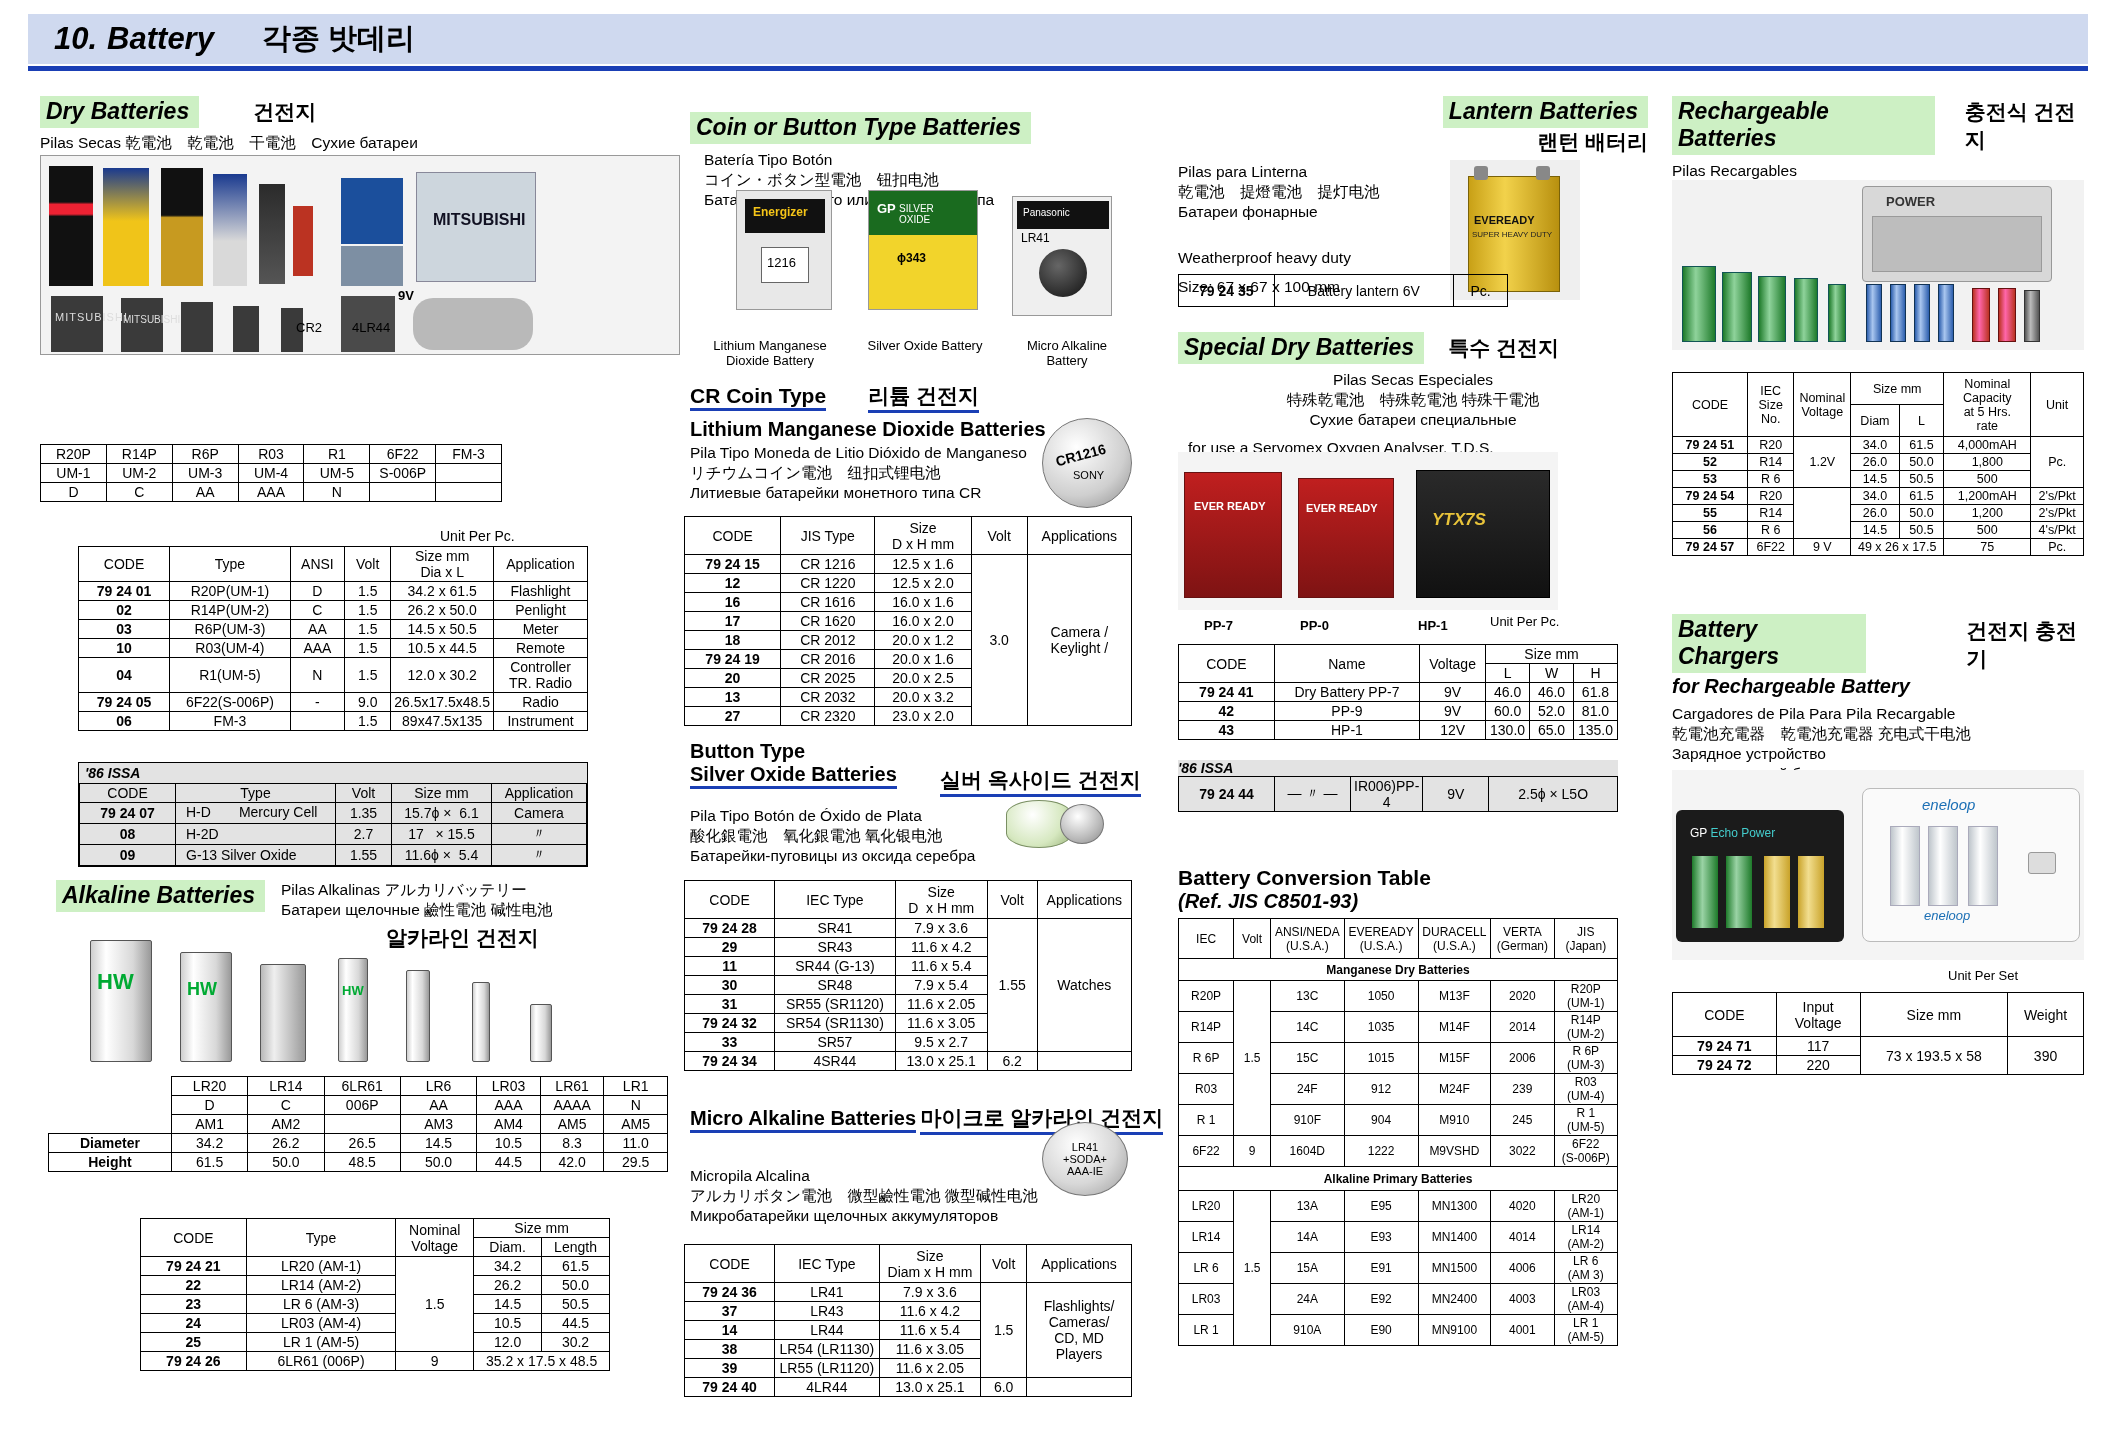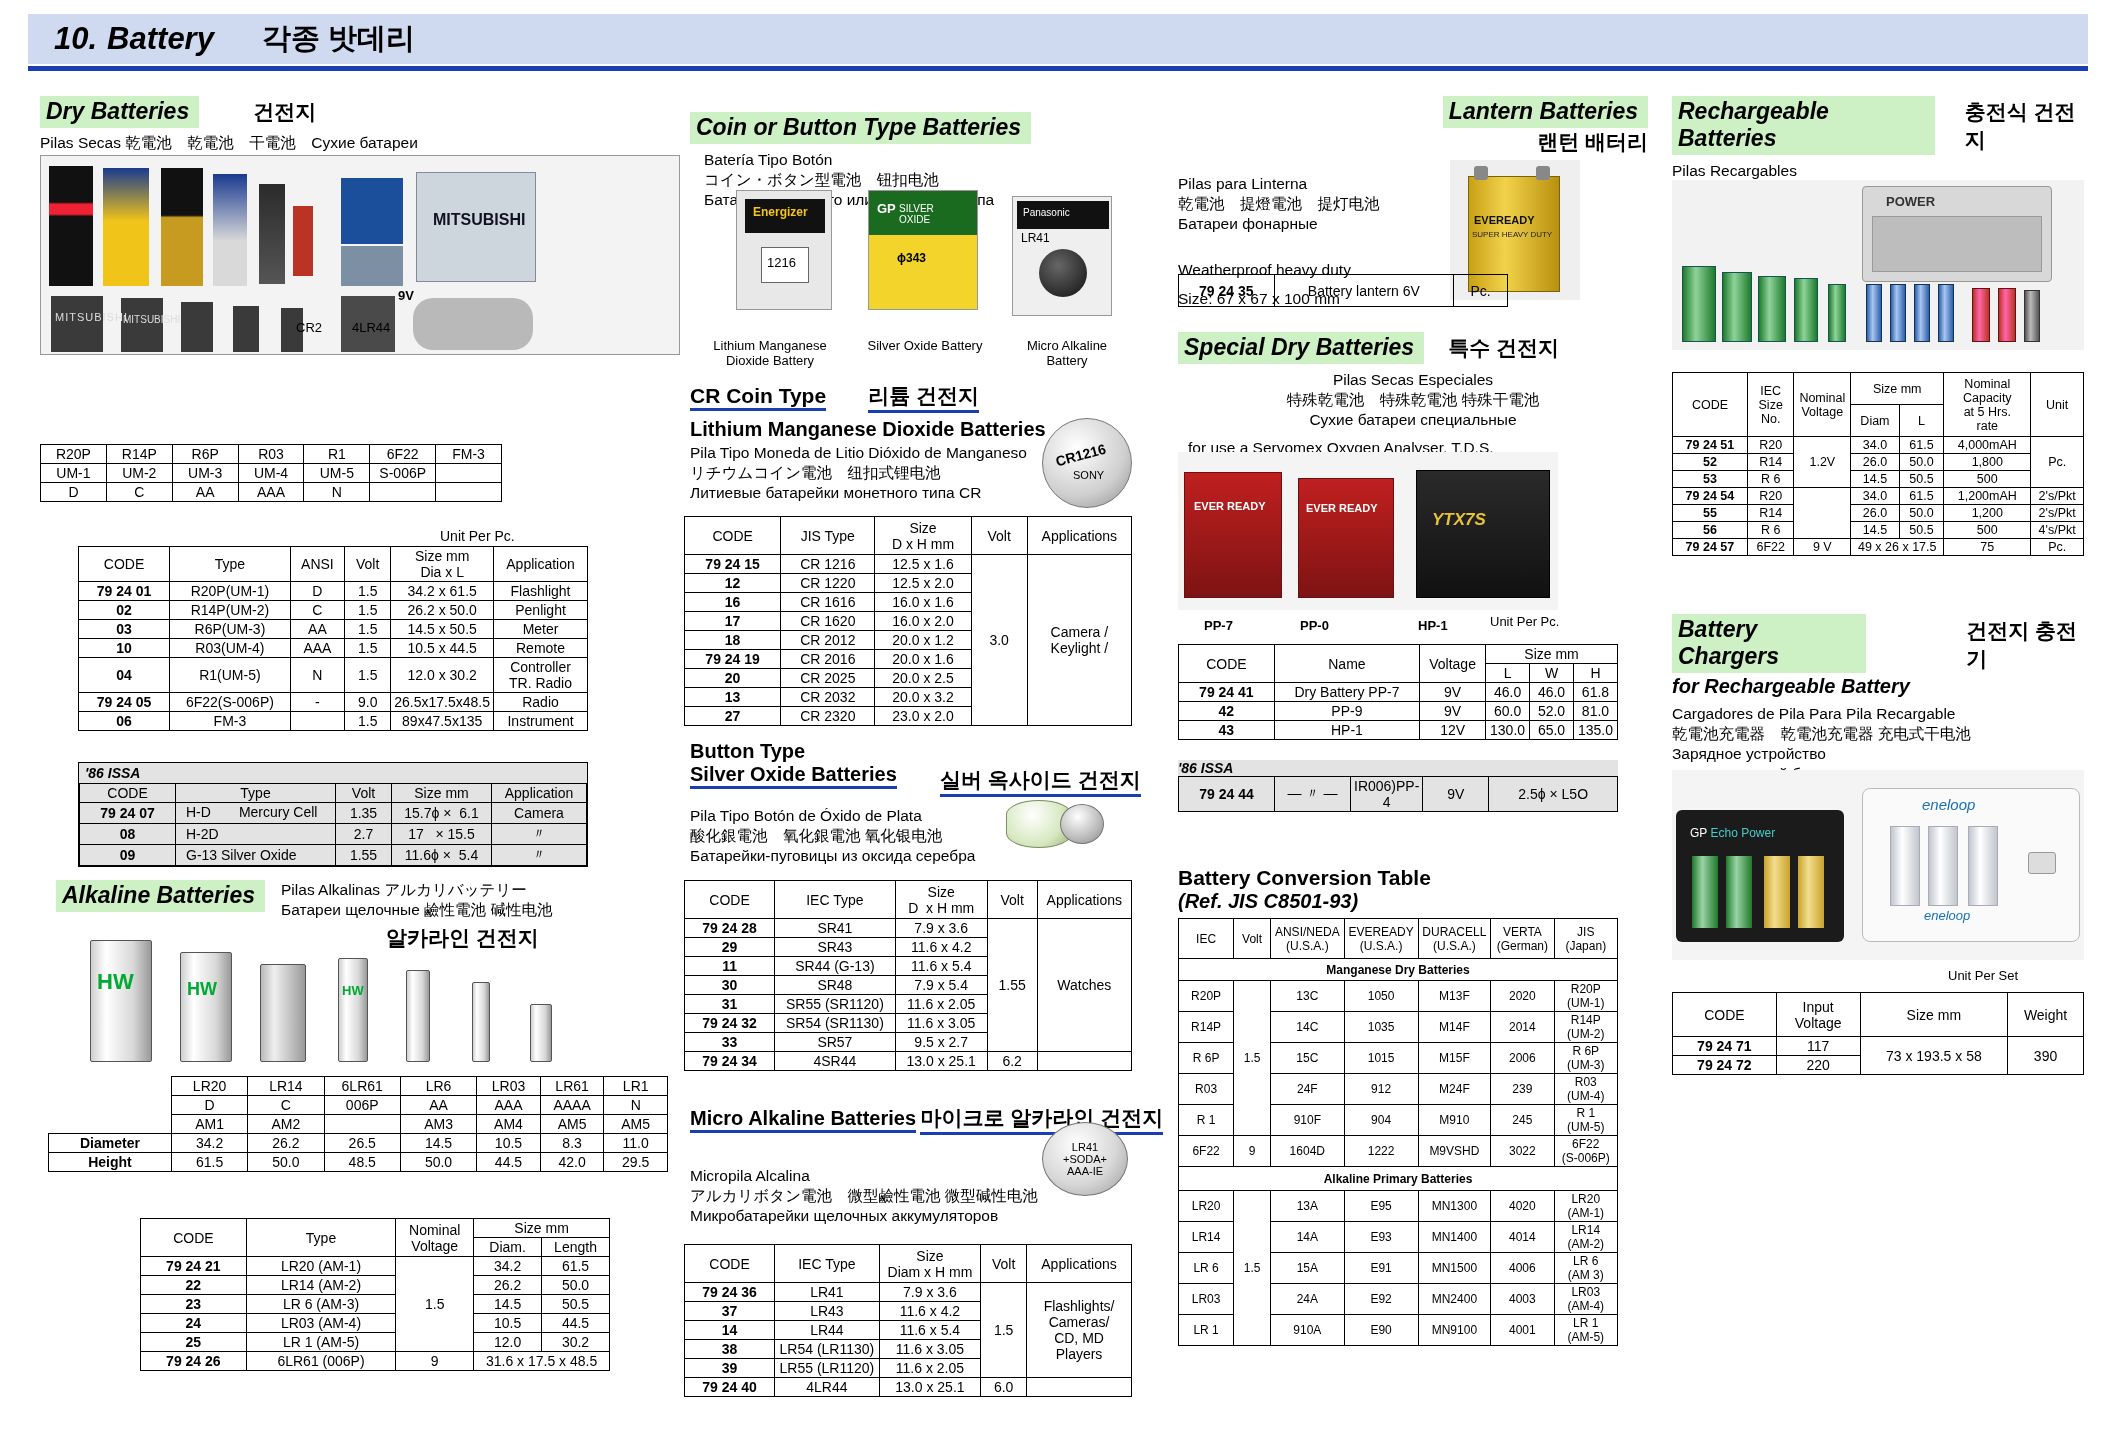--- a/index.html
+++ b/index.html
@@ -353,21 +353,21 @@
     <tr>
           <td class="code">25</td>
           <td>LR 1 (AM-5)</td>
           <td>12.0</td>
           <td>30.2</td>
         </tr>
     <tr>
           <td class="code">79 24 26</td>
           <td>6LR61 (006P)</td>
           <td>9</td>
-          <td colspan="2">31.6 x 17.5 x 48.5</td>
+          <td colspan="2">35.2 x 17.5 x 48.5</td>
         </tr>
   </tbody>
     </table>
 
   <div style="position:absolute; left:690px; top:112px; width:420px;">
     <span class="sect-title">Coin or Button Type Batteries</span>
     <div class="sub" style="margin-top:6px; margin-left:14px; white-space:pre-line;">Batería Tipo Botón
 コイン・ボタン型電池　钮扣电池
 Батареи монетного или кнопочного типа</div>
   </div>
@@ -593,21 +593,21 @@
           <td></td>
         </tr>
   </tbody>
     </table>
 
   <div style="position:absolute; left:1178px; top:96px; width:470px;">
     <div style="display:flex; align-items:flex-end;flex-direction:column;">
       <span class="sect-title">Lantern Batteries</span>
       <span class="kr-title" style="margin-left:32px;">랜턴 배터리</span>
     </div>
-    <div class="sub" style="margin-top:18px; white-space:pre-line;">Pilas para Linterna
+    <div class="sub" style="margin-top:6px; white-space:pre-line;">Pilas para Linterna
 乾電池　提燈電池　提灯电池
 Батареи фонарные</div>
     <div class="sub" style="margin-top:26px;">Weatherproof  heavy  duty</div>
     <div class="sub" style="margin-top:8px;">Size: 67 x 67 x 100 mm</div>
   </div>
 
   <div class="photo" style="left:1450px; top:160px; width:130px; height:140px; background:#efefef;border:none;">
     <div style="position:absolute;left:18px;top:16px;width:92px;height:116px;background:linear-gradient(90deg,#c8a016,#f2d24b 40%,#b8900f);border:1px solid #7a6208;"></div>
     <div style="position:absolute;left:24px;top:6px;width:14px;height:14px;background:#888;border-radius:3px;"></div>
     <div style="position:absolute;left:86px;top:6px;width:14px;height:14px;background:#888;border-radius:3px;"></div>

